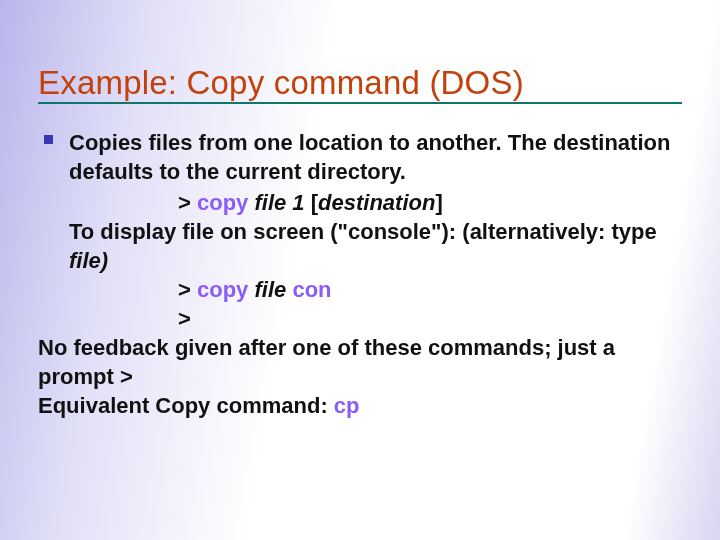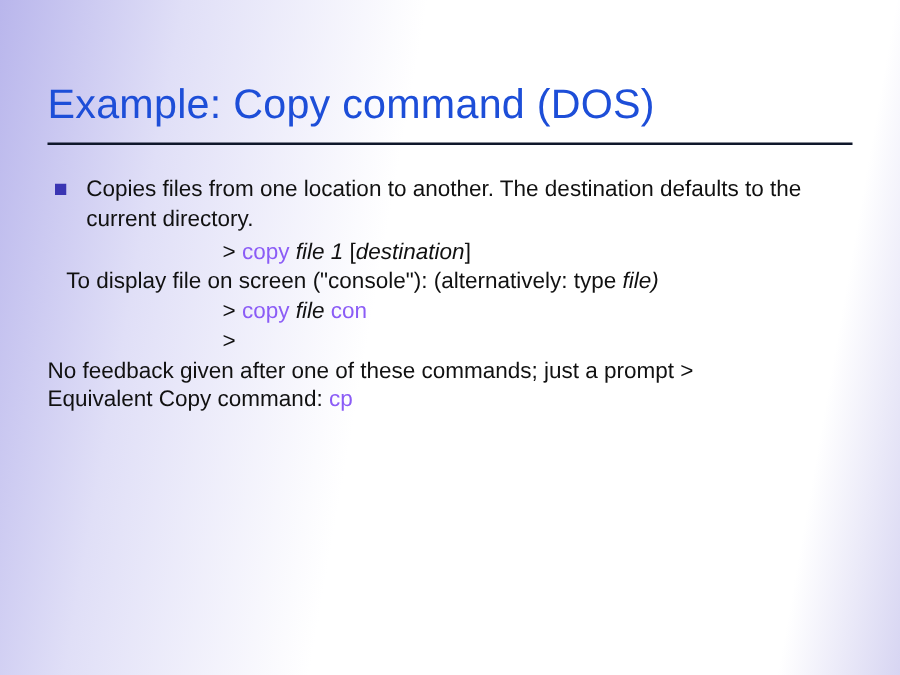--- a/index.html
+++ b/index.html
@@ -10,41 +10,42 @@
     position:relative;
     overflow:hidden;
   }
   .slide{
     position:absolute;
     left:38px;top:64px;
     width:644px;
   }
   .title{
     font-size:33px;
-    color:#1d4ed8;
+    color:#c2410c;
     letter-spacing:.2px;
-    border-bottom:2px solid #0f172a;
-    padding-bottom:12px;
+    border-bottom:2px solid #0f766e;
+    padding-bottom:0;
     margin-bottom:24px;
   }
   .body{
-    font-size:18px;
+    font-size:22px;
     color:#111;
     line-height:1.32;
+    font-weight:bold;
   }
   .row{display:flex;margin:0 0 2px 0}
   .bullet{
     width:9px;height:9px;
     background:#3a35b3;
     margin:7px 16px 0 6px;
     flex:none;
   }
   .txt{flex:1}
   .indent{margin-left:140px}
-  .indent2{margin-left:15px}
+  .indent2{margin-left:31px}
   .ital{font-style:italic}
   .cmd{color:#8b5cf6}
 </style>
 </head>
 <body>
 
 <div class="slide">
   <div class="title">Example: Copy command (DOS)</div>
 
   <div class="body">

